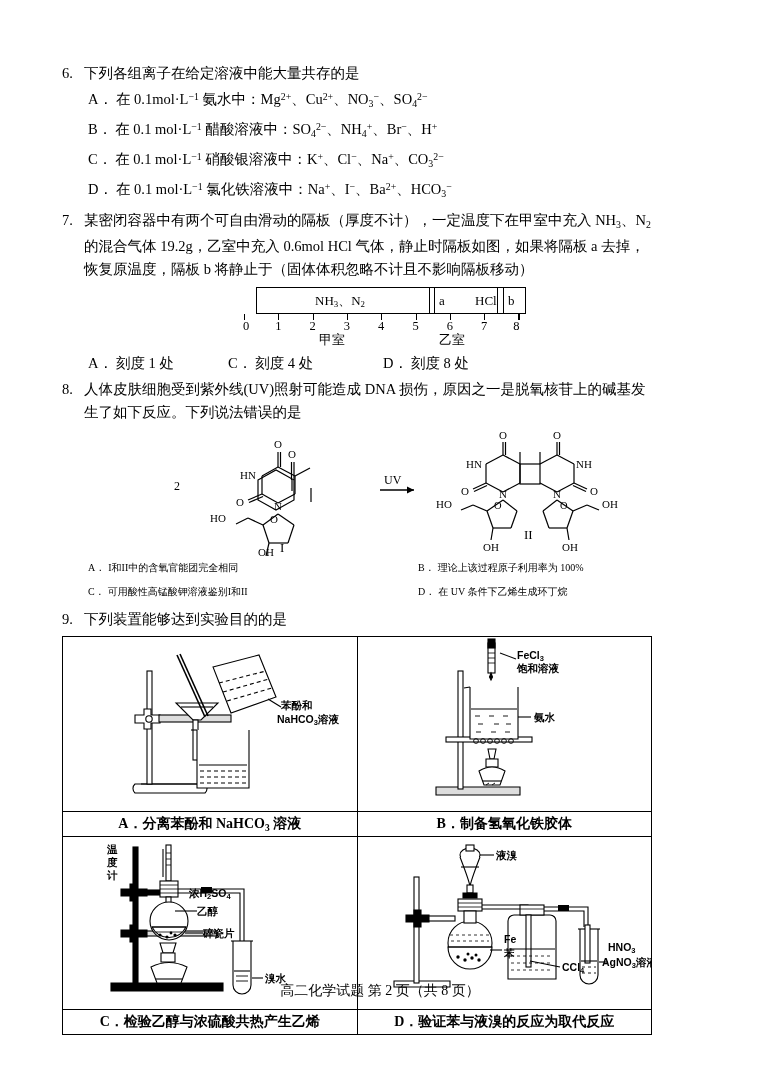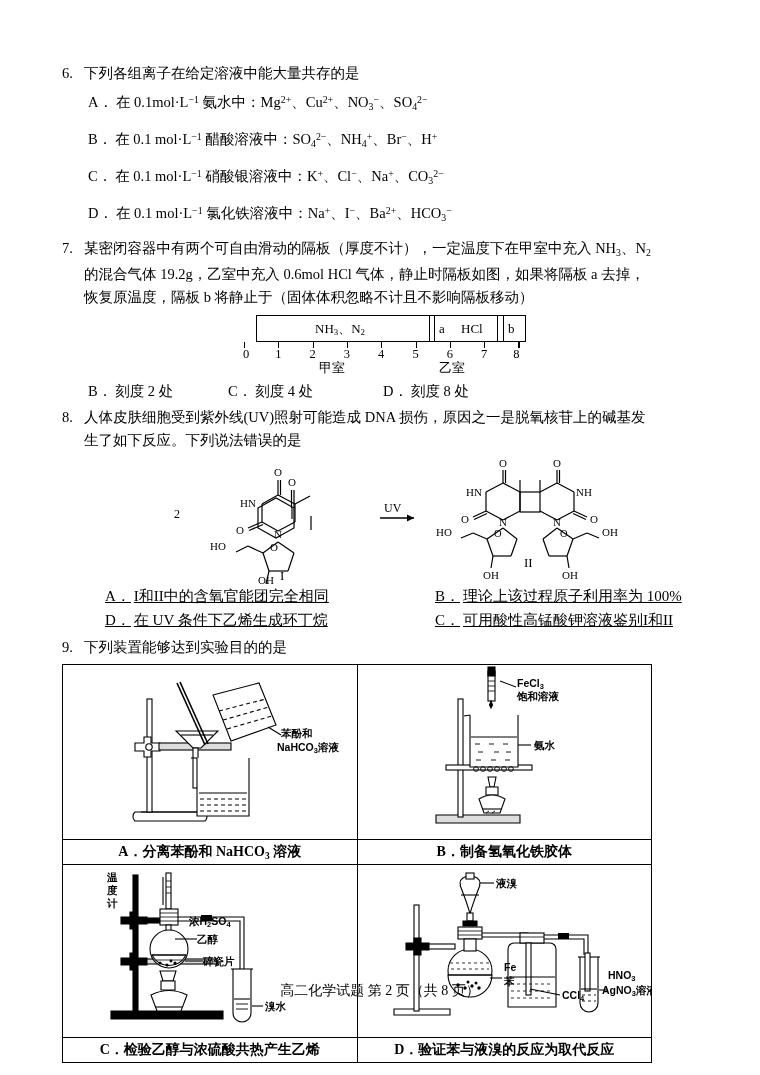--- a/index.html
+++ b/index.html
@@ -38,35 +38,34 @@
   .q-num {
     width: 22px;
     flex: 0 0 22px;
     text-align: left;
   }
   .q-body {
     flex: 1 1 auto;
   }
   .opt-line {
     font-size: 14.5px;
-    line-height: 30px;
+    line-height: 23px;
     margin-left: 26px;
     white-space: nowrap;
   }
   .opt-label { margin-right: 3px; }
   sub { font-size: 0.68em; vertical-align: -0.28em; }
   sup { font-size: 0.68em; vertical-align: 0.42em; }
   
   .opt-grid {
-    margin-left: 43px;
+    margin-left: 26px;
     display: grid;
     grid-template-columns: 330px 1fr;
-    font-size: 15px;
+    font-size: 10px;
     line-height: 24px;
-    text-decoration: underline;
   }
   .opt-row4 {
     margin-left: 26px;
     display: grid;
     grid-template-columns: 140px 155px 175px 1fr;
     font-size: 14.5px;
     line-height: 24px;
   }
   
   .q7fig {
@@ -214,21 +213,21 @@
       <div class="q7fig">
         <div class="vessel-wrap">
           <div class="vessel">
 
             <div class="divider" style="left:171.5px;"></div>
             <div class="divider" style="left:177px;"></div>
             <div class="divider" style="left:240px;"></div>
             <div class="divider" style="left:245.5px;"></div>
             <span class="cellname" style="left:58px;">NH<sub>3</sub>、N<sub>2</sub></span>
             <span class="cellname" style="left:182px;">a</span>
-            <span class="cellname" style="left:204px;">HCl</span>
+            <span class="cellname" style="left:218px;">HCl</span>
             <span class="cellname" style="left:251px;">b</span>
           </div>
           <div class="ruler">
             <div class="tick" style="left:0px;"></div>
             <div class="tick" style="left:34.3px;"></div>
             <div class="tick" style="left:68.6px;"></div>
             <div class="tick" style="left:102.9px;"></div>
             <div class="tick" style="left:137.2px;"></div>
             <div class="tick" style="left:171.5px;"></div>
             <div class="tick" style="left:205.8px;"></div>
@@ -243,21 +242,21 @@
             <span class="tnum" style="left:205.8px;">6</span>
             <span class="tnum" style="left:240.1px;">7</span>
             <span class="tnum" style="left:272.4px;">8</span>
           </div>
           <span class="chamber-label" style="left:88px;">甲室</span>
           <span class="chamber-label" style="left:208px;">乙室</span>
         </div>
       </div>
 
       <div class="opt-row4">
-        <div><span class="opt-label">B．</span><span>刻度 2 处</span></div>
+        <div><span class="opt-label">A．</span><span>刻度 1 处</span></div>
         <div><span class="opt-label">C．</span><span>刻度 4 处</span></div>
         <div><span class="opt-label">D．</span><span>刻度 8 处</span></div>
       </div>
     </div>
 
     <div class="q" style="margin-top:3px;">
       <div class="q-stem">
         <span class="q-num">8.</span>
         <span class="q-body">人体皮肤细胞受到紫外线(UV)照射可能造成 DNA 损伤，原因之一是脱氧核苷上的碱基发</span>
       </div>
@@ -393,22 +392,22 @@
             <text x="500" y="123" font-size="11" stroke="none" fill="#000">OH</text>
           </g>
         </svg>
         <span class="struct-label" style="left:218px; top:112px;">I</span>
         <span class="struct-label" style="left:462px; top:99px;">II</span>
       </div>
 
       <div class="opt-grid">
         <div><span class="opt-label">A．</span><span>I和II中的含氧官能团完全相同</span></div>
         <div><span class="opt-label">B．</span><span>理论上该过程原子利用率为 100%</span></div>
+        <div><span class="opt-label">C．</span><span>可用酸性高锰酸钾溶液鉴别I和II</span></div>
         <div><span class="opt-label">D．</span><span>在 UV 条件下乙烯生成环丁烷</span></div>
-        <div><span class="opt-label">C．</span><span>可用酸性高锰酸钾溶液鉴别I和II</span></div>
       </div>
     </div>
 
     <div class="q" style="margin-top:4px;">
       <div class="q-stem">
         <span class="q-num">9.</span>
         <span class="q-body">下列装置能够达到实验目的的是</span>
       </div>
 
       <table class="app-table">

